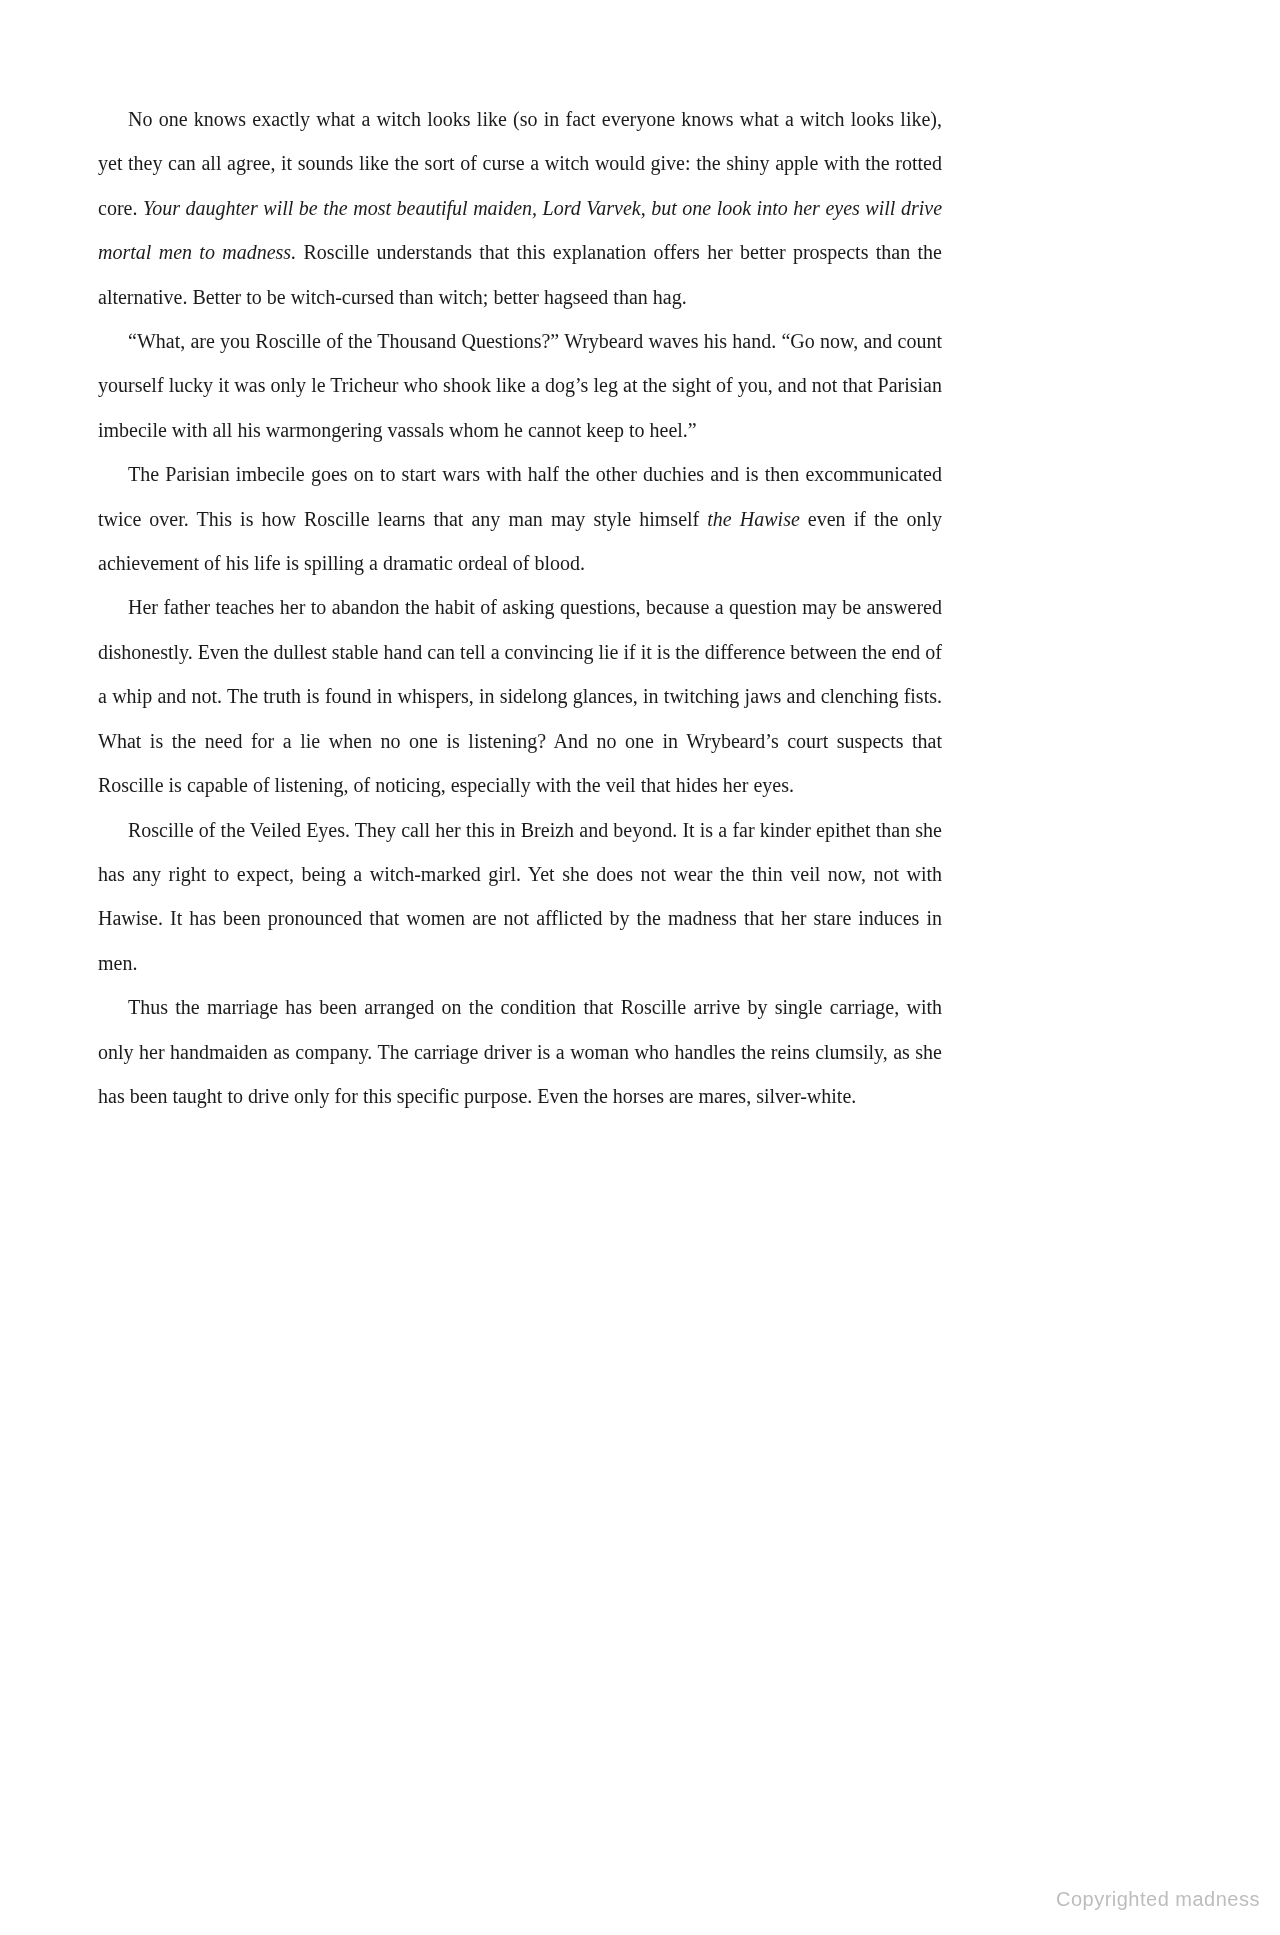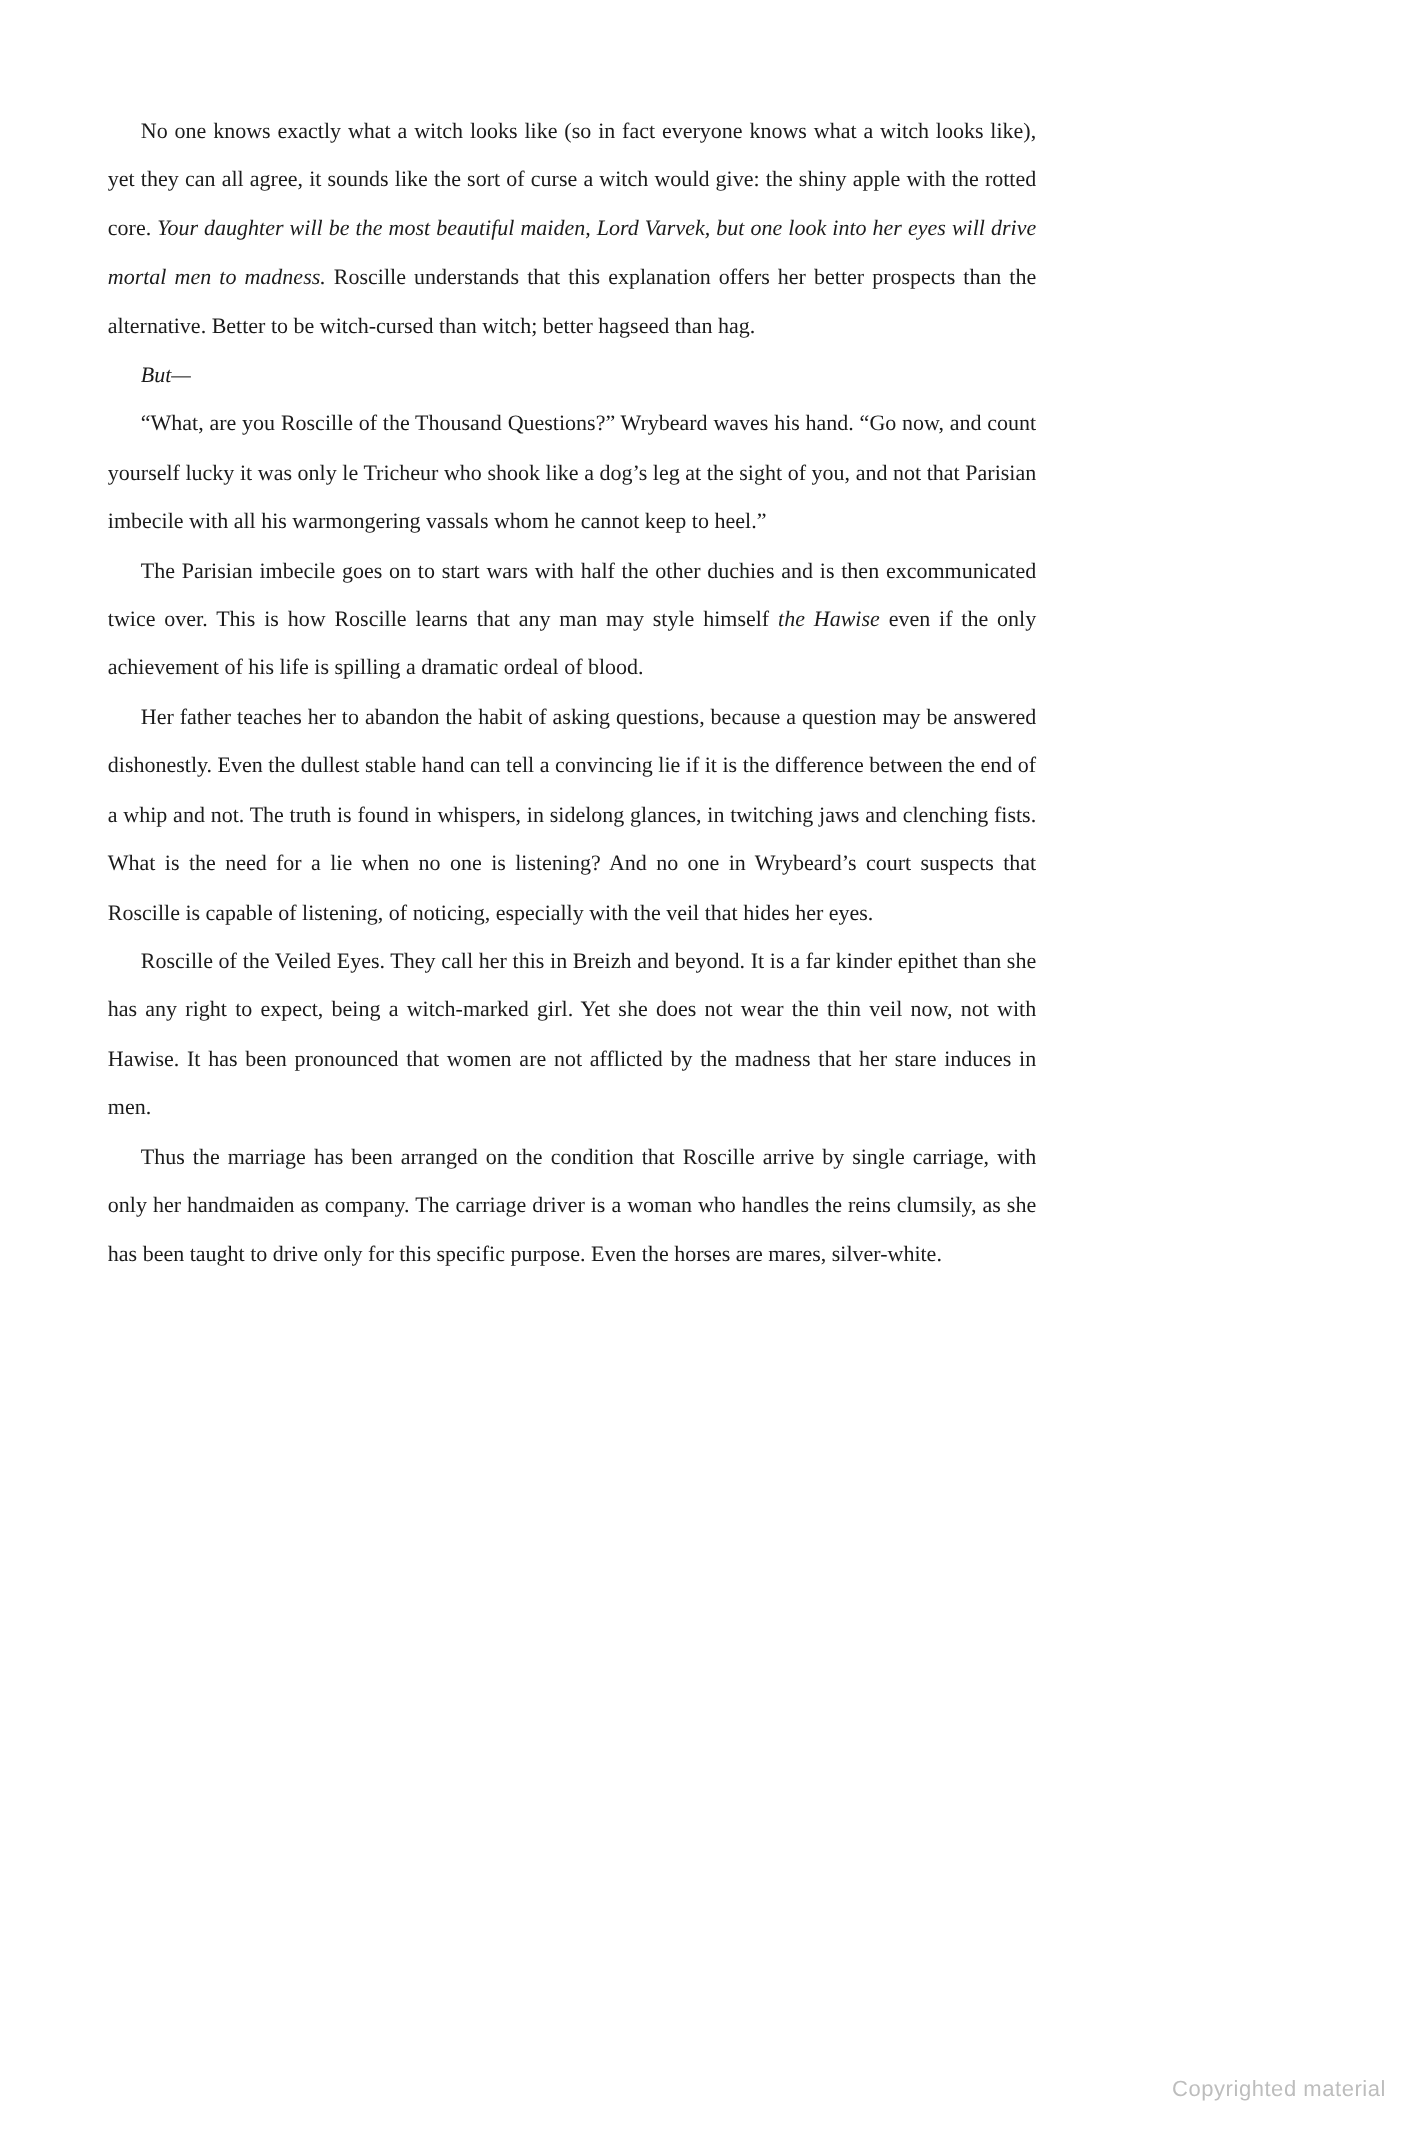--- a/index.html
+++ b/index.html
@@ -47,21 +47,20 @@
     letter-spacing: 0.5px;
     color: #bdbdbd;
   }
 </style>
 </head>
 <body>
 
 <div class="page">
   <div class="text-block" id="text-block">
       <p class="para"><span>No one knows exactly what a witch looks like (so in fact everyone knows what a witch looks like), yet they can all agree, it sounds like the sort of curse a witch would give: the shiny apple with the rotted core. </span><em>Your daughter will be the most beautiful maiden, Lord Varvek, but one look into her eyes will drive mortal men to madness.</em><span> Roscille understands that this explanation offers her better prospects than the alternative. Better to be witch-cursed than witch; better hagseed than hag.</span></p>
-      <p class="para"><em>But—</em></p>
       <p class="para"><span>“What, are you Roscille of the Thousand Questions?” Wrybeard waves his hand. “Go now, and count yourself lucky it was only le Tricheur who shook like a dog’s leg at the sight of you, and not that Parisian imbecile with all his warmongering vassals whom he cannot keep to heel.”</span></p>
       <p class="para"><span>The Parisian imbecile goes on to start wars with half the other duchies and is then excommunicated twice over. This is how Roscille learns that any man may style himself </span><em>the Hawise</em><span> even if the only achievement of his life is spilling a dramatic ordeal of blood.</span></p>
       <p class="para"><span>Her father teaches her to abandon the habit of asking questions, because a question may be answered dishonestly. Even the dullest stable hand can tell a convincing lie if it is the difference between the end of a whip and not. The truth is found in whispers, in sidelong glances, in twitching jaws and clenching fists. What is the need for a lie when no one is listening? And no one in Wrybeard’s court suspects that Roscille is capable of listening, of noticing, especially with the veil that hides her eyes.</span></p>
       <p class="para"><span>Roscille of the Veiled Eyes. They call her this in Breizh and beyond. It is a far kinder epithet than she has any right to expect, being a witch-marked girl. Yet she does not wear the thin veil now, not with Hawise. It has been pronounced that women are not afflicted by the madness that her stare induces in men.</span></p>
       <p class="para"><span>Thus the marriage has been arranged on the condition that Roscille arrive by single carriage, with only her handmaiden as company. The carriage driver is a woman who handles the reins clumsily, as she has been taught to drive only for this specific purpose. Even the horses are mares, silver-white.</span></p>
     </div>
-  <div class="watermark">Copyrighted material</div>
+  <div class="watermark">Copyrighted madness</div>
 </div>
 
 </body></html>

